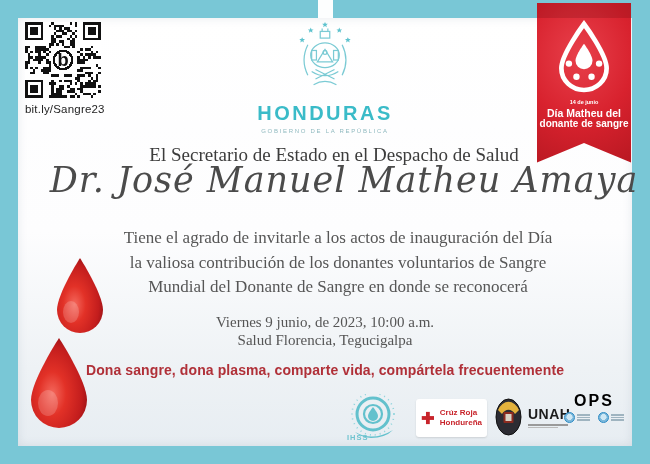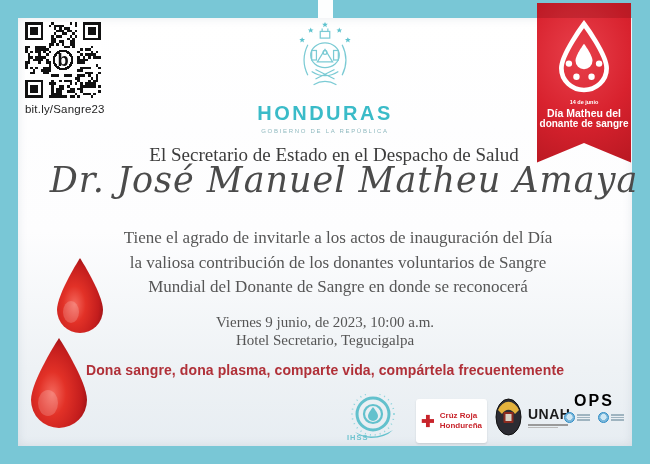--- a/index.html
+++ b/index.html
@@ -53,21 +53,21 @@
   .slogan { position:absolute; left:18px; top:362px; width:614px; text-align:center;
     font-size:14px; font-weight:600; color:#B03038; letter-spacing:.1px; }
 
   
   .drop-small { position:absolute; left:50px; top:256px; }
   .drop-large { position:absolute; left:22px; top:336px; }
 
   
   .sp-ihss { position:absolute; left:347px; top:394px; width:56px; height:50px; }
   .ihss-label { position:absolute; left:0; bottom:2px; font-size:7.5px; font-weight:bold; color:#6fc3cf; letter-spacing:1px;margin-top:12px; }
-  .sp-cruz { position:absolute; left:416px; top:399px; width:71px; height:44px; background:#fff;
+  .sp-cruz { position:absolute; left:416px; top:399px; width:71px; height:38px; background:#fff;
     border-radius:3px; box-shadow:0 1px 2px rgba(0,0,0,.12); display:flex; align-items:center; padding:4px 5px; gap:5px; }
   .cruz-text { font-size:8px; font-weight:bold; color:#C8242B; line-height:1.25; }
   .sp-unah { position:absolute; left:495px; top:398px; display:flex; align-items:center; gap:6px; }
   .unah-right { display:flex; flex-direction:column; }
   .unah-label { font-size:14px; font-weight:bold; color:#1c1c1c; letter-spacing:.5px; }
   .unah-bar { width:40px; height:2px; background:#9a9a9a; margin-top:2px; }
   .unah-bar2 { width:30px; height:1px; background:#bbb; margin-top:1px; }
   .sp-ops { position:absolute; left:556px; top:393px; width:76px; text-align:center; }
   .ops-label { font-size:16px; font-weight:bold; color:#000000; letter-spacing:2px; line-height:1; }
   .ops-emblems { display:flex; justify-content:center; gap:8px; margin-top:3px; }
@@ -380,21 +380,21 @@
 
   <div class="issuer">El Secretario de Estado en el Despacho de Salud</div>
   <div class="honoree">Dr. José Manuel Matheu Amaya</div>
   <div class="body-text">
     <div>Tiene el agrado de invitarle a los actos de inauguración del Día</div>
     <div>la valiosa contribución de los donantes voluntarios de Sangre</div>
     <div>Mundial del Donante de Sangre en donde se reconocerá</div>
   </div>
   <div class="when-where">
     <div>Viernes 9 junio, de 2023, 10:00 a.m.</div>
-    <div>Hotel Secretario, Tegucigalpa</div>
+    <div>Salud Florencia, Tegucigalpa</div>
   </div>
   <div class="slogan">Dona sangre, dona plasma, comparte vida, compártela frecuentemente</div>
 
   <svg class="drop-small" width="60" height="82" viewBox="0 0 60 82">
     <defs>
       <radialGradient id="dgA" cx="38%" cy="62%" r="70%">
         <stop offset="0" stop-color="#f4685c"></stop>
           <stop offset="0.35" stop-color="#e23127"></stop>
         <stop offset="0.75" stop-color="#c31d1d"></stop>
           <stop offset="1" stop-color="#8f1015"></stop>

